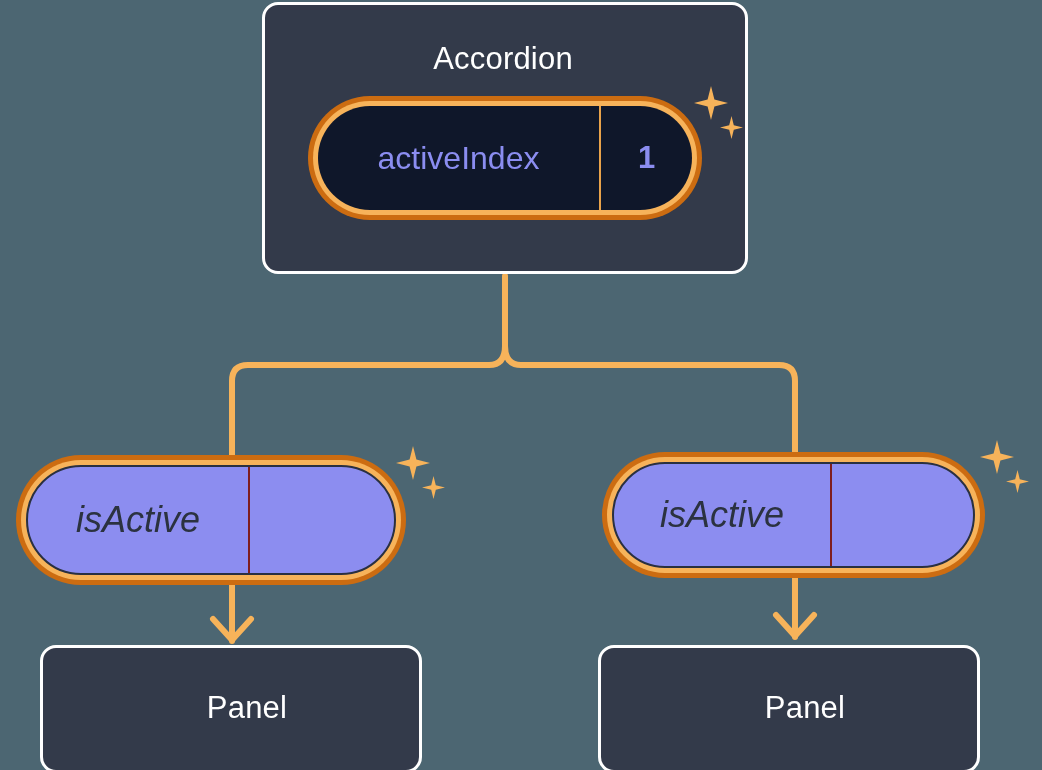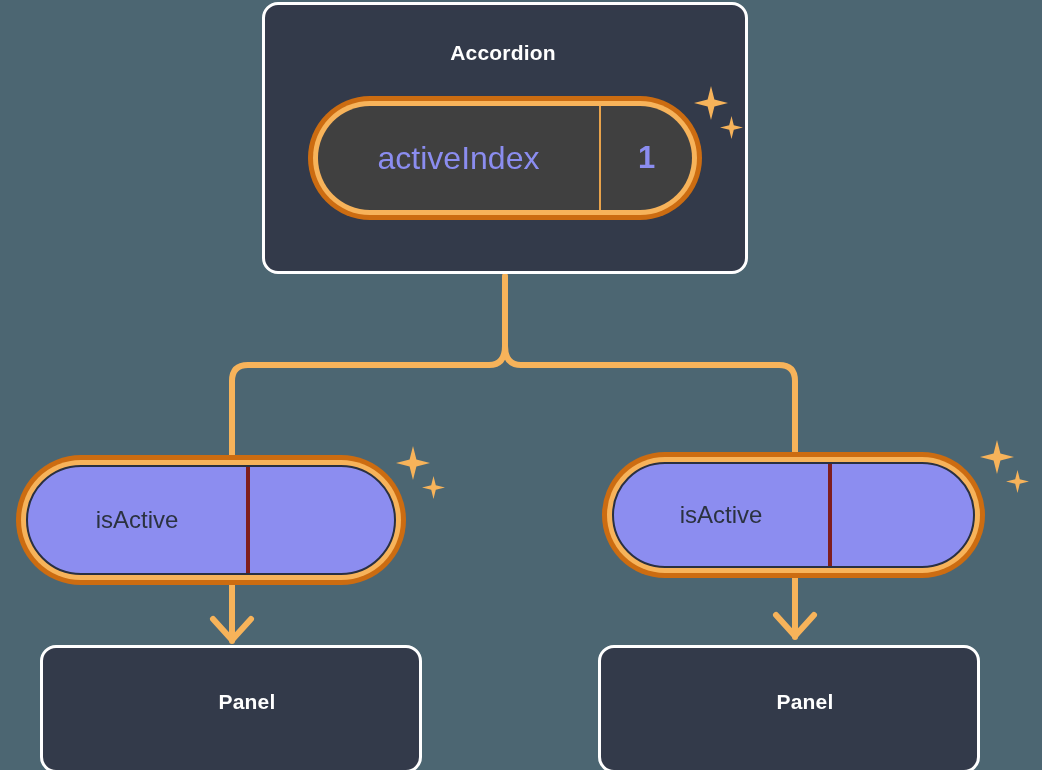--- a/index.html
+++ b/index.html
@@ -36,22 +36,22 @@
     background: #333a4a;
     border: 3px solid #ffffff;
     border-radius: 16px;
     box-sizing: border-box;
   }
   .card-title {
     position: absolute;
     left: 0; right: 4px;
     text-align: center;
     color: #ffffff;
-    font-size: 21px;
-    font-weight: 700;
+    font-size: 31px;
+    font-weight: 400;
     letter-spacing: 0.2px;
     white-space: nowrap;
   }
 
   #accordion-card {
     left: 262px;
     top: 2px;
     width: 486px;
     height: 272px;
   }
@@ -101,21 +101,21 @@
   }
 
   
   #pill-active-index {
     left: 308px;
     top: 96px;
     width: 394px;
     height: 124px;
   }
   #pill-active-index .pill-body {
-    background: #404040;
+    background: #0f172a;
   }
   #pill-active-index .pill-key {
     flex: 0 0 283px;
     color: #8b8df0;
     font-size: 32px;
     font-weight: 400;
     border-right: 2px solid #e9a34b;
   }
   #pill-active-index .pill-val {
     flex: 1 1 auto;
@@ -124,23 +124,24 @@
     font-weight: 700;
   }
 
   
   .pill-prop .pill-body {
     background: #8c8df0;
     border: 2px solid #2a3040;
   }
   .pill-prop .pill-key {
     color: #2b3240;
-    font-size: 24px;
+    font-size: 36px;
     font-weight: 400;
-    border-right: 4px solid #7f1d1d;
+    border-right: 2px solid #7f1d1d;
+    font-style: italic;
   }
   .pill-prop .pill-val {
     flex: 1 1 auto;
     color: #2b3240;
     font-size: 31px;
     font-weight: 700;
   }
 
   #pill-is-active-false {
     left: 16px;

